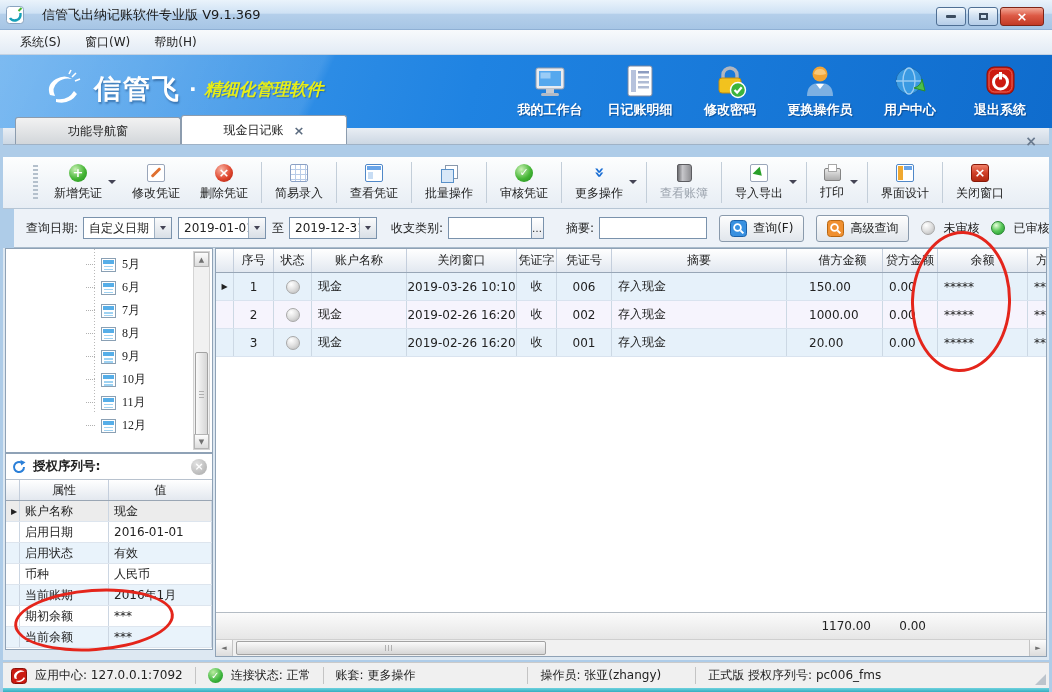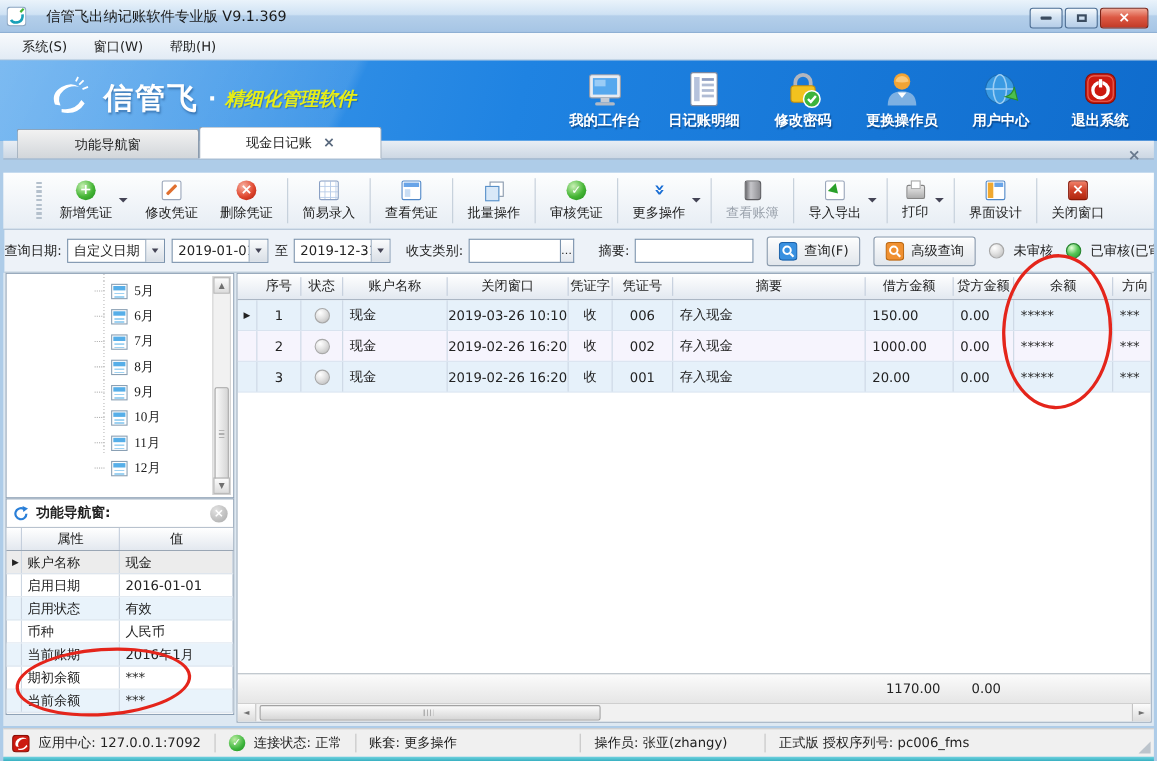--- a/index.html
+++ b/index.html
@@ -86,22 +86,22 @@
   .ti-io::before { content:''; width:0; height:0; border-left:8px solid #2aa02a; border-top:5px solid transparent; border-bottom:5px solid transparent; transform:rotate(45deg); }
   .ti-print { width:17px; height:13px; margin-top:4px; background:linear-gradient(#e9e9e9,#aeaeae); border:1px solid #848484; border-radius:2px; }
   .ti-print::before { content:''; position:absolute; top:-5px; left:3px; right:3px; height:6px; background:#fff; border:1px solid #a8a8a8; }
   .ti-design { background:#fff; border:1px solid #5088c8; border-radius:2px; }
   .ti-design::before { content:''; position:absolute; top:1px; left:1px; bottom:1px; width:5px; background:#f0a830; }
   .ti-design::after { content:''; position:absolute; top:1px; left:7px; right:1px; height:4px; background:#68a4e8; }
   .ti-closewin { border-radius:3px; background:linear-gradient(#f08068,#d04028 50%,#b02810); border:1px solid #881808; color:#fff; font-weight:bold; }
   .ti-closewin::before { content:'×'; margin-top:-1px; }
 
   
-  .filterbar { position:absolute; left:4px; top:209px; right:3px; height:39px; background:#edf2f8;
-    border-bottom:1px solid #aabccc; display:flex; align-items:center; white-space:nowrap; overflow:hidden; }
+  .filterbar { position:absolute; left:14px; top:209px; right:3px; height:39px; background:#edf2f8;
+    border-bottom:1px solid #aabccc; display:flex; align-items:center; padding-left:12px; white-space:nowrap; overflow:hidden; }
   .flabel { margin-right:5px; }
   .combo { border:1px solid #7a92ac; background:#fff; display:flex; align-items:center; height:22px; margin-right:6px; }
   .cval { flex:1; padding:0 5px; overflow:hidden; }
   .cbtn { width:17px; height:100%; background:linear-gradient(#fafbfc,#d9dfe6); border-left:1px solid #9fb0c2; display:flex; align-items:center; justify-content:center; }
   .cbtn .caret2 { width:0; height:0; border-left:3.5px solid transparent; border-right:3.5px solid transparent; border-top:4px solid #445; }
   .finput { border:1px solid #7a92ac; height:22px; background:#fff; padding:0 4px; font:inherit; }
   .dots-btn { width:18px; height:22px; border:1px solid #7a92ac; border-left:none; background:linear-gradient(#fff,#e4e8ee);
     display:flex; align-items:center; justify-content:center; font-size:10px; letter-spacing:1px; }
   .fbtn { height:27px; border:1px solid #8a9aac; border-radius:3px; background:linear-gradient(#fdfdfd,#e1e6ec);
     display:flex; align-items:center; gap:6px; padding:0 10px; margin-left:12px; box-shadow:inset 0 1px 0 #fff; cursor:pointer; }
@@ -143,30 +143,30 @@
   .dw0 { width:14px; } .dw1 { width:89px; } .dw2 { flex:1; border-right:none; }
   .drow { display:flex; height:21px; border-bottom:1px solid #dde5ee; }
   .dc { display:flex; align-items:center; padding:0 5px; border-right:1px solid #ccd6e2; overflow:hidden; }
   .drow.sel { background:#ececec; }
   .drow.alt { background:#e9f3fb; }
   .marker { font-size:8px; color:#222; }
 
   
   .maingrid { position:absolute; left:212px; top:0; right:2px; bottom:3px; background:#fff; border:1px solid #8fa2b6;
     display:flex; flex-direction:column; overflow:hidden; }
-  .ghead { display:flex; height:24px; background:linear-gradient(#fff,#e2e8f0); border-bottom:1px solid #98a6b6; flex:0 0 auto;align-items:center; }
+  .ghead { display:flex; height:24px; background:linear-gradient(#fff,#e2e8f0); border-bottom:1px solid #98a6b6; flex:0 0 auto; }
   .gh { display:flex; align-items:center; justify-content:center; border-right:1px solid #c4cedc; font-size:12px; white-space:nowrap; overflow:hidden; }
   .grow { display:flex; height:28px; border-bottom:1px solid #d9e3ef; flex:0 0 auto; cursor:pointer; }
   .grow.blue { background:#e6f1fa; }
   .grow.lav { background:#f6f4fd; }
   .gc { display:flex; align-items:center; padding:0 6px; border-right:1px solid #ccd8e4; overflow:hidden; white-space:nowrap; }
   .gc.cen { justify-content:center; padding:0 2px; }
   .w0 { width:18px; flex:0 0 18px; } .w1 { width:40px; flex:0 0 40px; } .w2 { width:38px; flex:0 0 38px; }
   .w3 { width:95px; flex:0 0 95px; } .w4 { width:110px; flex:0 0 110px; } .w5 { width:40px; flex:0 0 40px; }
-  .w6 { width:55px; flex:0 0 55px; } .w7 { width:175px; flex:0 0 175px; } .w8 { width:80px; flex:0 0 80px; }
+  .w6 { width:55px; flex:0 0 55px; } .w7 { width:175px; flex:0 0 175px; } .w8 { width:80px; flex:0 0 80px;margin-left:16px; }
   .w9 { width:55px; flex:0 0 55px; } .w10 { width:90px; flex:0 0 90px; } .w11 { width:40px; flex:0 0 40px; border-right:none; }
   .gfiller { flex:1 1 auto; background:#fff; }
   .gsummary { display:flex; height:27px; flex:0 0 auto; align-items:center;
     background:linear-gradient(#fbfbfb,#e6e6e6); border-top:1px solid #b4bcc4; }
   .gs { padding:0 12px 0 6px; text-align:right; justify-content:flex-end; display:flex; align-items:center; }
   .hsb { height:17px; flex:0 0 auto; background:#f1f1f1; border-top:1px solid #cfcfcf; position:relative; }
   .hsb-btn { position:absolute; top:0; bottom:0; width:17px; background:linear-gradient(#fcfcfc,#dcdcdc);
     display:flex; align-items:center; justify-content:center; font-size:7px; color:#707070; }
   .hsb-btn.left { left:0; border-right:1px solid #c4c4c4; } .hsb-btn.right { right:0; border-left:1px solid #c4c4c4; }
   .hsb-thumb { position:absolute; left:20px; top:1px; bottom:1px; width:310px; border:1px solid #a2a2a2; border-radius:2px;
@@ -471,21 +471,21 @@
         <div class="vsb-btn down">▼</div>
       </div>
     </div>
 
     <div class="detail-panel">
       <div class="dhead">
         <svg width="16" height="16">
             <path d="M13 8 a5 5 0 1 1-2.2-4.1" fill="none" stroke="#2a7fd8" stroke-width="2"></path>
             <polygon points="9.5,1 14.5,3.2 10.2,6.4" fill="#2a7fd8"></polygon>
           </svg>
-        <span class="dtitle">功能导航窗:</span>
+        <span class="dtitle">授权序列号:</span>
         <span class="dclose">×</span>
       </div>
       <div class="dgrid-header">
         <div class="dh dw0"></div>
         <div class="dh dw1">属性</div>
         <div class="dh dw2">值</div>
       </div>
       <div class="drow sel">
         <div class="dc dw0 marker">▶</div>
         <div class="dc dw1">账户名称</div>

